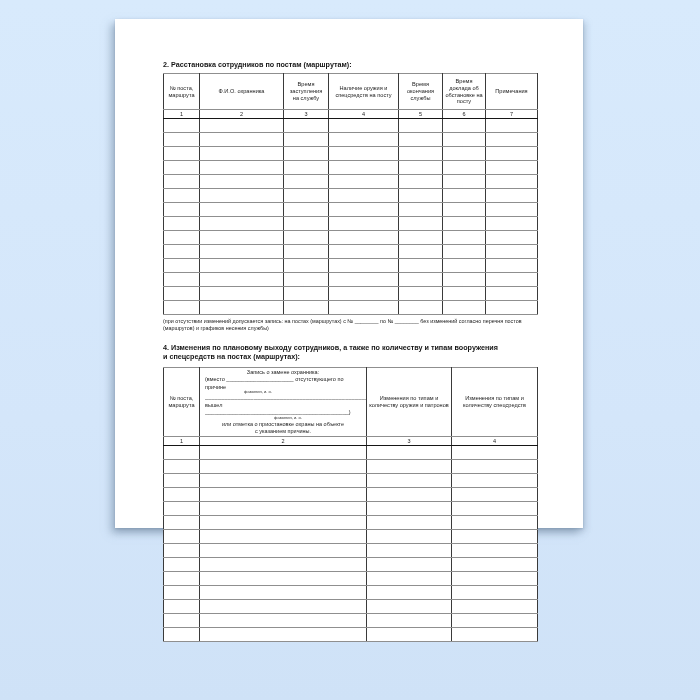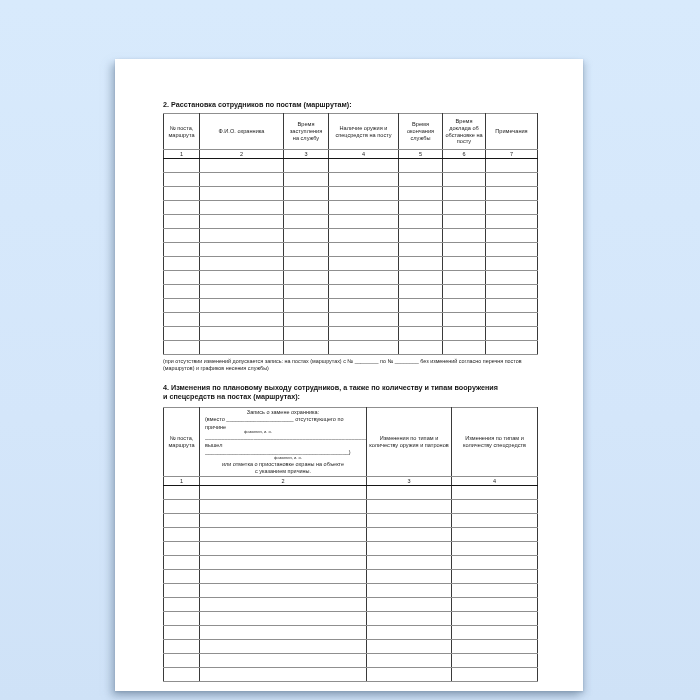--- a/index.html
+++ b/index.html
@@ -4,24 +4,23 @@
 <style>
   * { margin:0; padding:0; box-sizing:border-box; }
   html,body { width:700px; height:700px; }
   body {
     position:relative;
     overflow:hidden;
     font-family:"Liberation Sans", sans-serif;
     background:linear-gradient(180deg,#d8eafc 0%,#d4e6fa 60%,#cfe2f7 100%);
   }
   .page {
-    position:absolute; left:115px; top:19px; width:468px; height:632px;
+    position:absolute; left:115px; top:19px; width:468px; height:509px;
     background:#ffffff;
     box-shadow:-4px 5px 8px rgba(112,134,160,0.55), 3px 3px 6px rgba(125,148,175,0.35), 0 1px 2px rgba(112,134,160,0.4);
-    margin-top:40px;
   }
   .content { position:absolute; left:48px; top:0; width:374px; color:#1d1d1d; }
   .sec-title { position:absolute; font-weight:bold; font-size:7.2px; line-height:1.25; color:#151515; }
   #title2 { top:41px; left:0; width:374px; }
   #title3 { top:324px; left:0; max-width:336px; }
   .note {
     position:absolute; top:299px; left:0; width:374px;
     font-size:5.4px; line-height:1.35; color:#222;
   }
   table {

